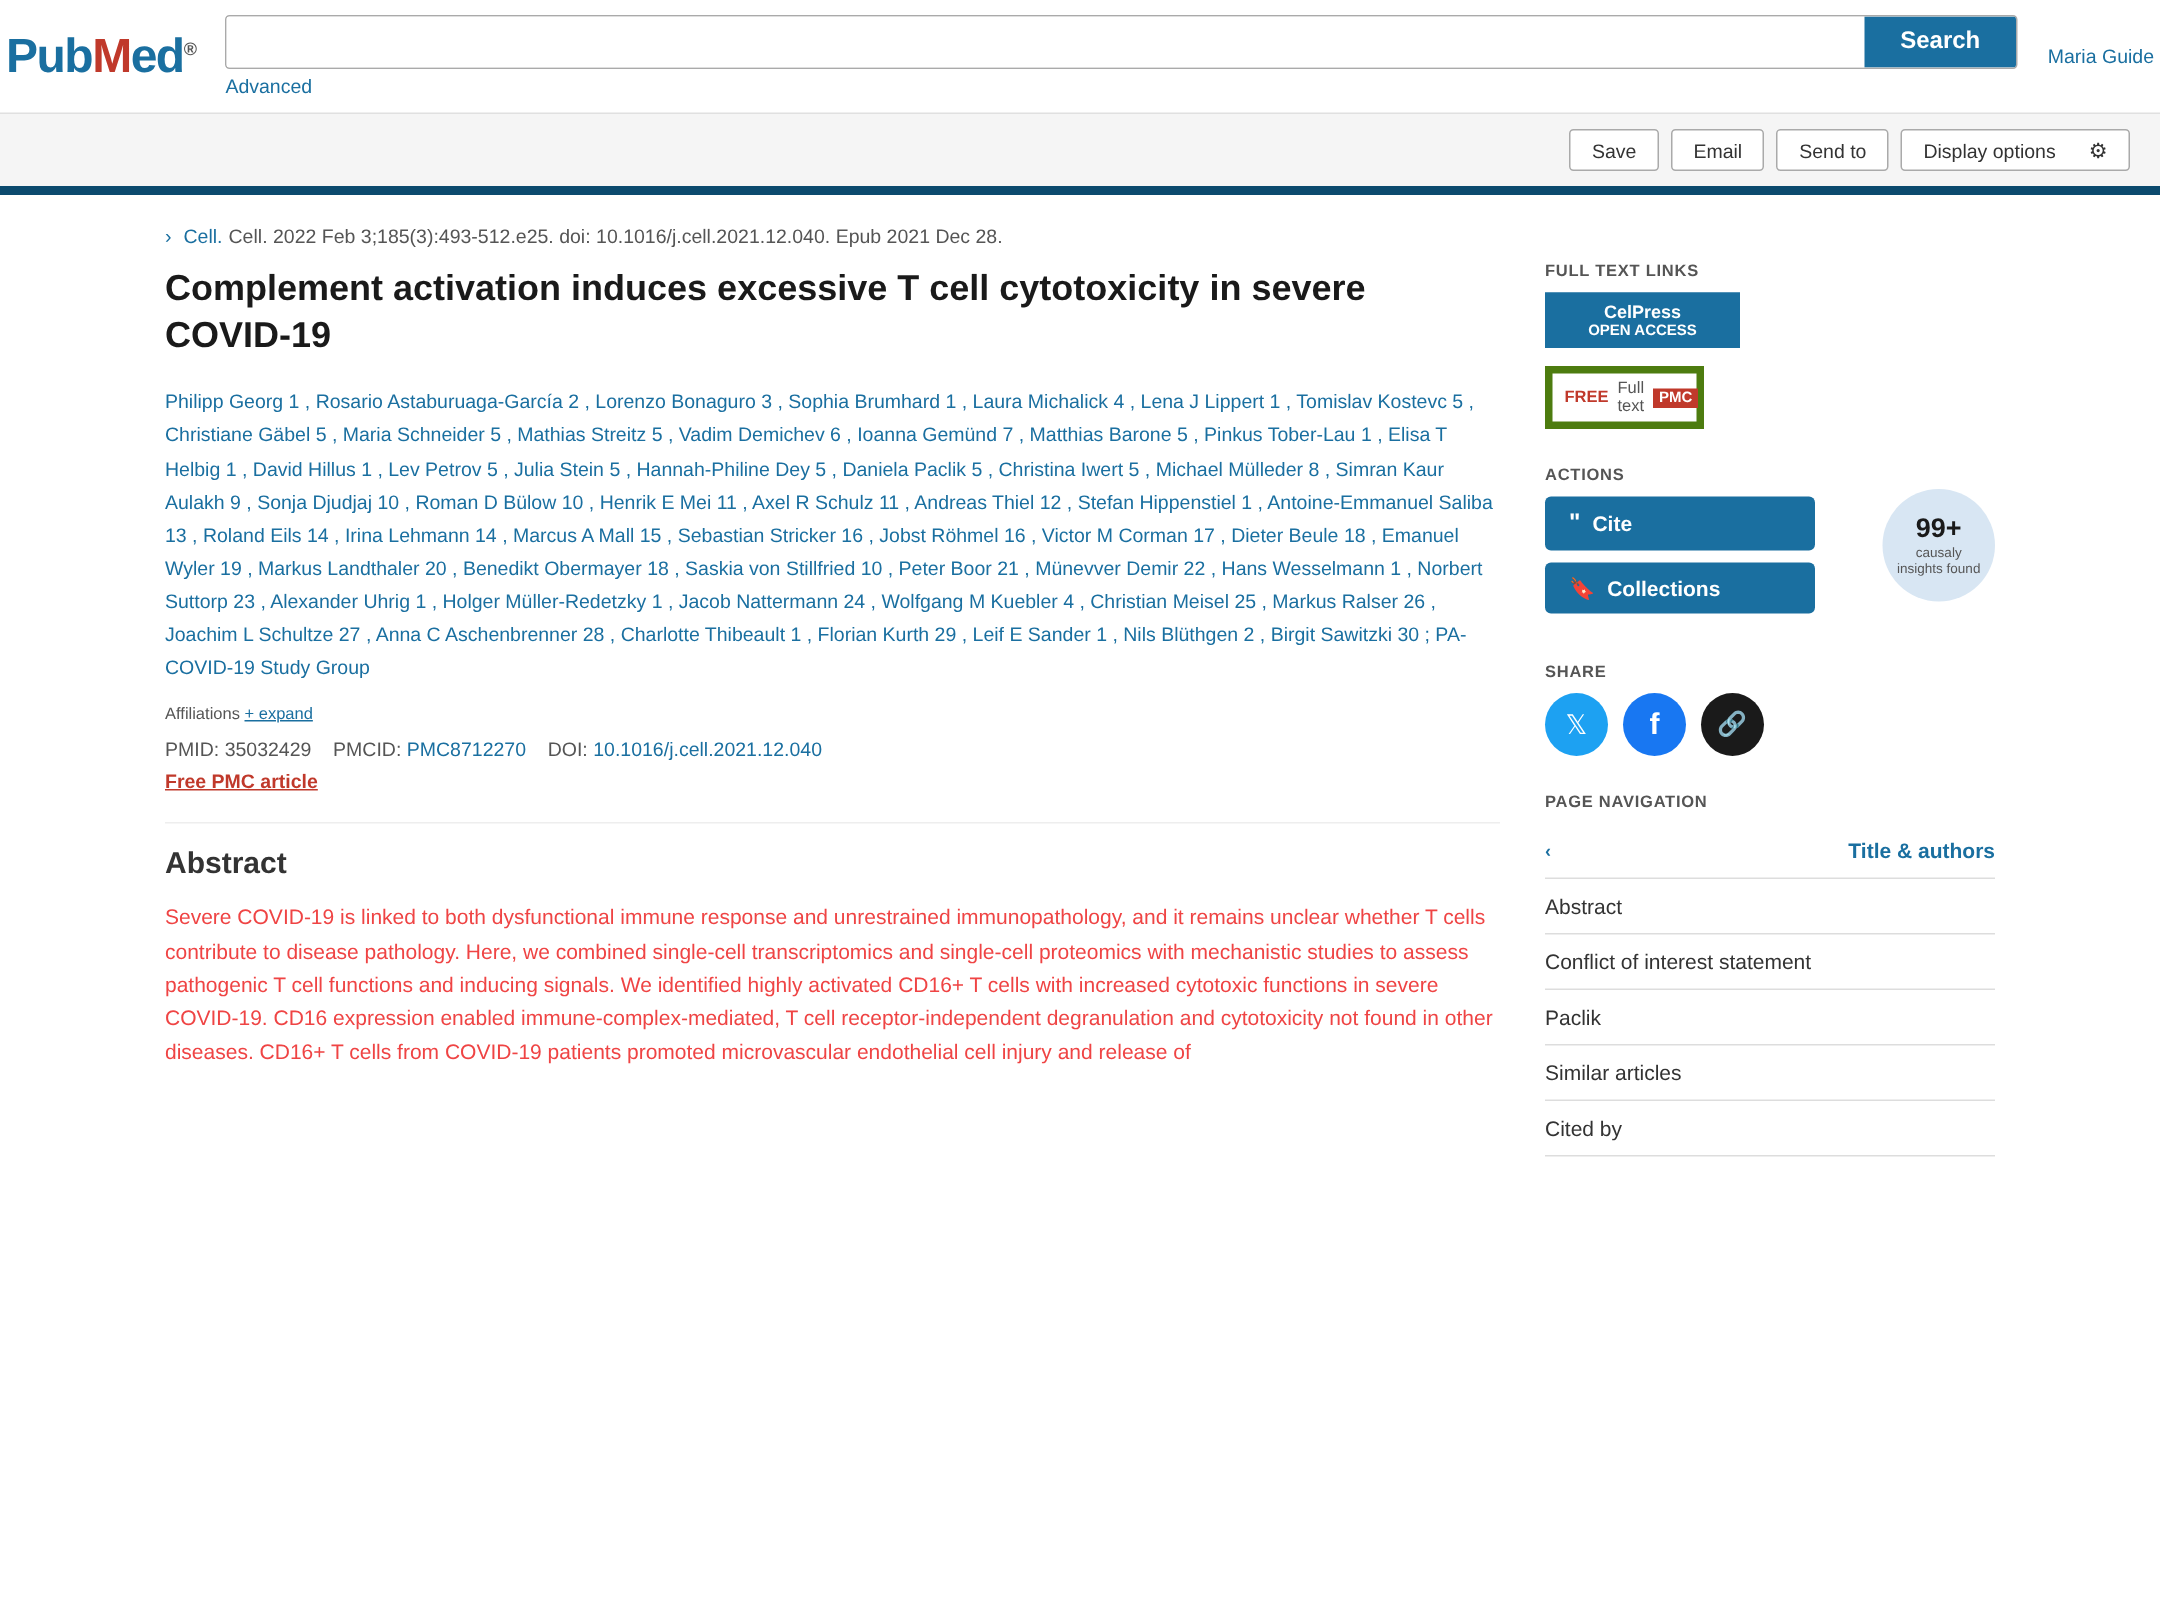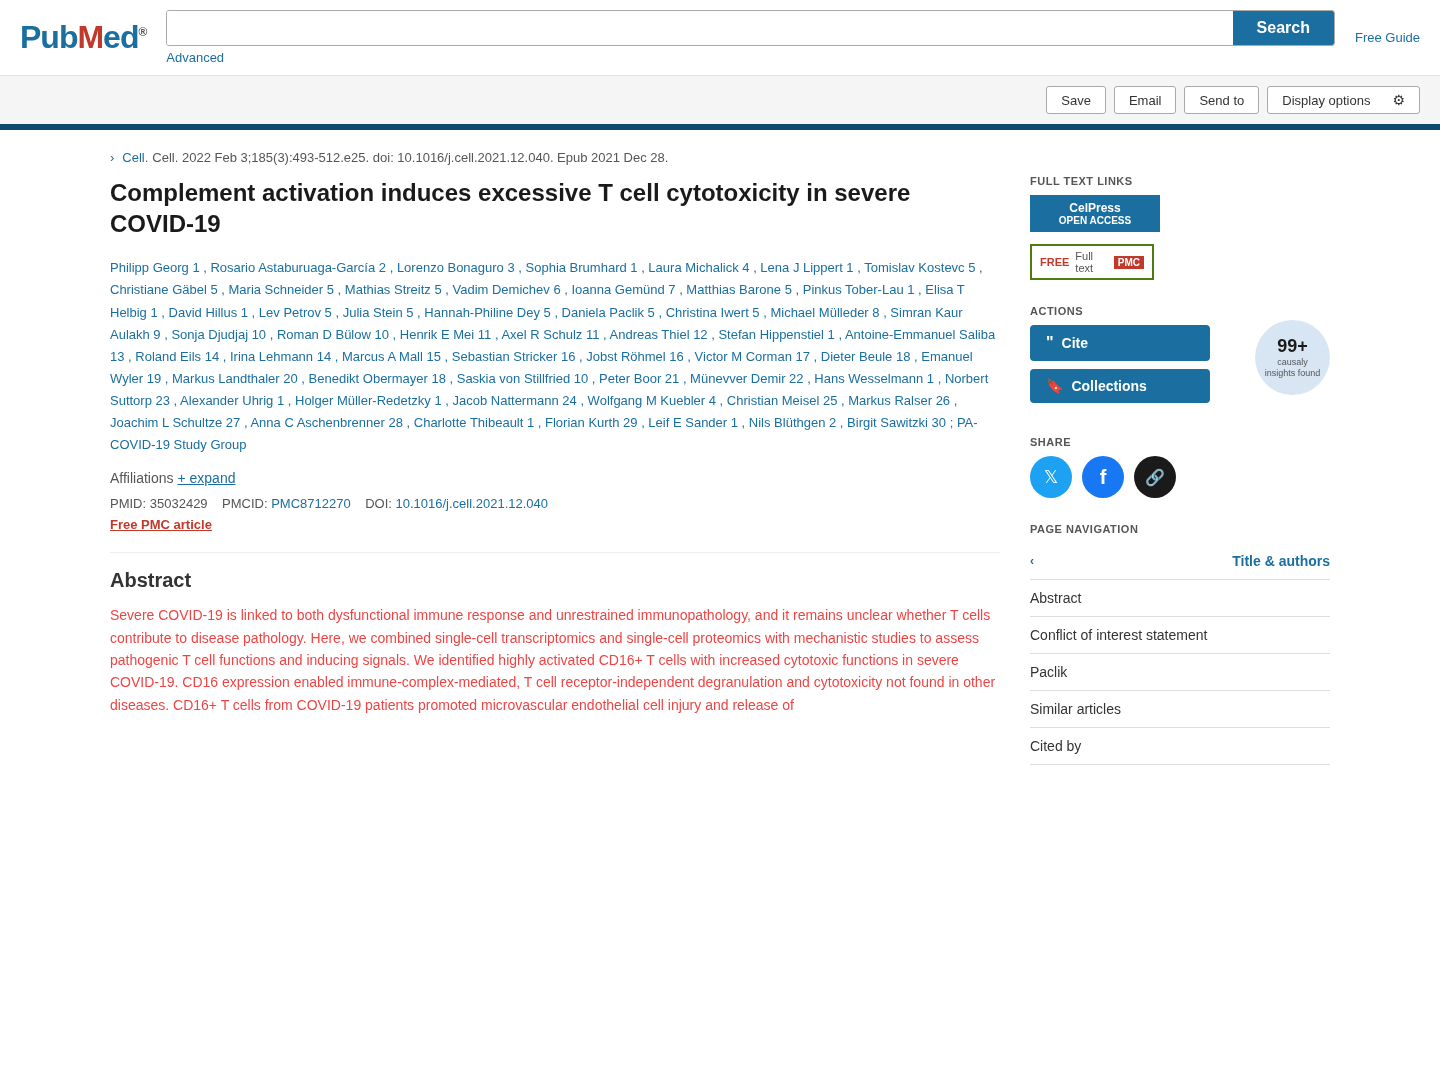--- a/index.html
+++ b/index.html
@@ -1,19 +1,19 @@
 <!DOCTYPE html>
 <html><head>
   <meta charset="utf-8">
   <style>
     * { box-sizing: border-box; margin: 0; padding: 0; }
     body { font-family: -apple-system, BlinkMacSystemFont, 'Segoe UI', Arial, sans-serif; background: #fff; color: #333; font-size: 14px; }
 
     
-    .header { background: #fff; border-bottom: 1px solid #e0e0e0; padding: 10px 20px; display: flex; align-items: center; gap: 20px; }
+    .header { background: #fff; border-bottom: 1px solid #e0e0e0; padding: 10px 4px; display: flex; align-items: center; gap: 20px; }
     .logo-area { display: flex; flex-direction: column; align-items: flex-start; }
     .logo { display: flex; align-items: center; }
     .logo-text { font-size: 32px; font-weight: 700; color: #1a6fa0; letter-spacing: -1px; }
     .logo-accent { color: #c0392b; font-size: 32px; font-weight: 700; }
     .logo-reg { font-size: 12px; vertical-align: super; color: #555; }
     .search-area { flex: 1; display: flex; flex-direction: column; }
     .search-bar { display: flex; border: 1px solid #aaa; border-radius: 3px; overflow: hidden; }
     .search-input { flex: 1; padding: 8px 12px; border: none; outline: none; font-size: 16px; }
     .search-button { background: #1a6fa0; color: #fff; border: none; padding: 8px 24px; font-size: 16px; font-weight: 600; cursor: pointer; }
     .search-links { display: flex; gap: 20px; margin-top: 4px; }
@@ -30,21 +30,21 @@
     .main-container { display: flex; max-width: 1260px; margin: 0 auto; padding: 20px; gap: 30px; }
     .article-content { flex: 1; min-width: 0; }
     .sidebar { width: 300px; flex-shrink: 0; }
 
     
     .citation-line { color: #555; font-size: 13px; margin-bottom: 12px; display: flex; align-items: center; gap: 4px; }
     .citation-arrow { color: #1a6fa0; margin-right: 4px; }
     .journal-link { color: #1a6fa0; text-decoration: none; }
     .article-title { font-size: 24px; font-weight: 700; color: #1a1a1a; line-height: 1.3; margin-bottom: 18px; }
     .authors { font-size: 13px; line-height: 1.7; margin-bottom: 14px; color: #1a6fa0; }
-    .affiliations-line { font-size: 14px; color: #555; margin-bottom: 10px; }
+    .affiliations-line { font-size: 11px; color: #555; margin-bottom: 10px; }
     .affiliations-link { color: #1a6fa0; cursor: pointer; }
     .ids-line { font-size: 13px; color: #555; margin-bottom: 6px; }
     .doi-link { color: #1a6fa0; text-decoration: none; }
     .pmc-link { color: #c0392b; font-weight: 600; font-size: 13px; margin-bottom: 20px; display: block; }
 
     
     .abstract-section { border-top: 1px solid #eee; padding-top: 16px; }
     .abstract-title { font-size: 20px; font-weight: 700; margin-bottom: 12px; }
     .abstract-text { font-size: 14px; line-height: 1.6; color: #ef4444; }
 
@@ -86,21 +86,21 @@
   </div>
   <div class="search-area">
     <div class="search-bar">
       <input class="search-input" type="text" placeholder="" style="">
       <button class="search-button">Search</button>
     </div>
     <div class="search-links">
       <a class="search-link" href="#">Advanced</a>
     </div>
   </div>
-  <a class="search-link user-guide" href="#">Free Guide</a>
+  <a class="search-link user-guide" href="#">Maria Guide</a>
 </div>
 
 <div class="toolbar">
   <button class="toolbar-btn">Save</button>
   <button class="toolbar-btn">Email</button>
   <button class="toolbar-btn">Send to</button>
   <button class="toolbar-btn display-btn">
     <span>Display options</span>
     <span class="gear-icon">⚙</span>
   </button>
@@ -145,21 +145,21 @@
 
   <div class="sidebar">
 
     <div class="full-text-section">
       <div class="section-label">FULL TEXT LINKS</div>
       <div style="display:flex; flex-direction:column; gap:6px;">
         <div class="celpress-badge" style="background:#1a6fa0; color:#fff; padding:4px 8px; font-size:12px; font-weight:700; width:130px; text-align:center; cursor:pointer;">
           <span>CelPress</span>
           <span class="celpress-sub">OPEN ACCESS</span>
         </div>
-        <div class="pmc-badge" style="display:flex; align-items:center; border:2px solid #4d7c0f; padding:4px 8px; width:124px; gap:6px; cursor:pointer;">
+        <div class="pmc-badge" style="display:flex; align-items:center; border:5px solid #4d7c0f; padding:4px 8px; width:106px; gap:6px; cursor:pointer;">
           <span style="color:#c0392b; font-weight:700; font-size:11px;">FREE</span>
           <span style="color:#555; font-size:11px;">Full text</span>
           <span style="background:#c0392b; color:#fff; padding:1px 4px; font-size:10px; font-weight:700;">PMC</span>
         </div>
       </div>
     </div>
 
     <div class="actions-section clearfix">
       <div class="section-label">ACTIONS</div>
       <div style="float:right; background:#d8e6f3; border-radius:50%; width:75px; height:75px; display:flex; flex-direction:column; align-items:center; justify-content:center; text-align:center; margin-top:-5px;">

